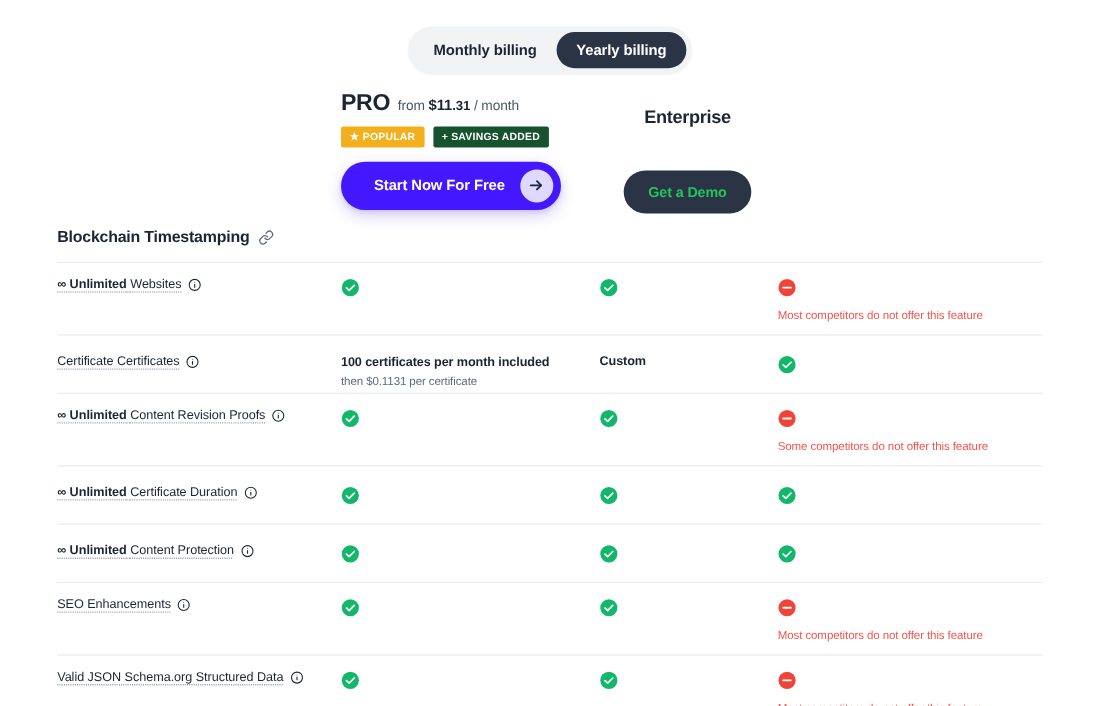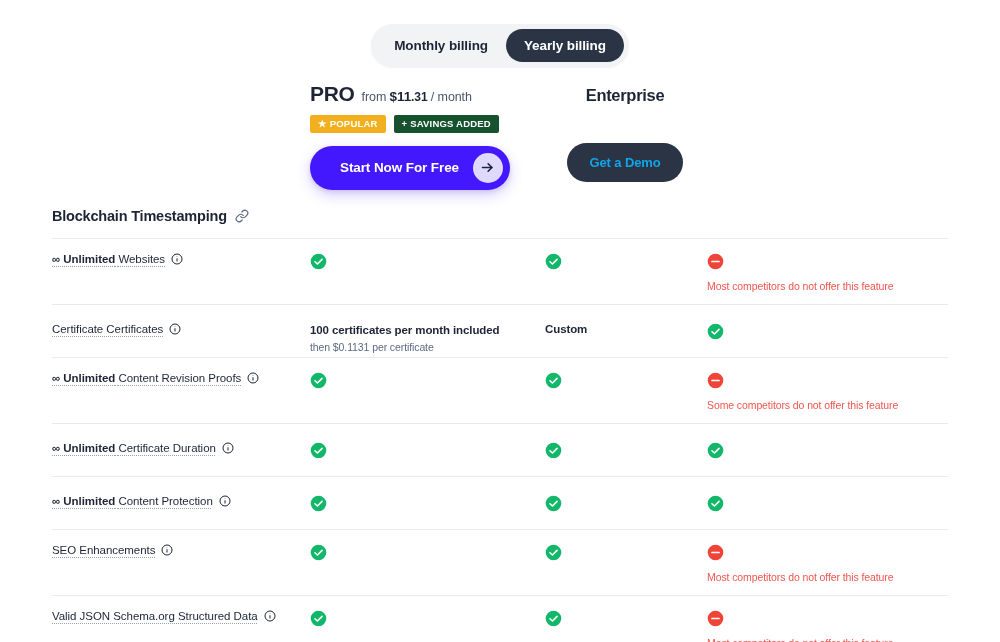--- a/index.html
+++ b/index.html
@@ -109,21 +109,21 @@
   
   
   .plans {
     position: absolute;
     top: 82px;
     left: 52px;
     width: 896px;
     height: 104px;
   }
   .col-pro   { position: absolute; left: 258px; top: 0; width: 236px; }
-  .col-ent   { position: absolute; left: 493px; top: 4px; width: 160px; text-align: center; }
+  .col-ent   { position: absolute; left: 493px; top: 16px; width: 160px; text-align: center; }
   .col-comp  { position: absolute; left: 660px; top: 0; width: 240px; }
 
   .pro-title-row {
     display: flex;
     align-items: baseline;
     gap: 7px;
   }
   .pro-name {
     font-size: 21px;
     font-weight: 700;
@@ -197,21 +197,21 @@
   }
   .ent-title { color: #1c2436; }
   .comp-title { color: #3d4a63; }
 
   .cta-dark {
     margin-top: 38px;
     display: inline-flex;
     align-items: center;
     justify-content: center;
     background: #2b3445;
-    color: #0ea5e9;
+    color: #22c55e;
     font-size: 13px;
     font-weight: 700;
     letter-spacing: -0.1px;
     border: none;
     border-radius: 999px;
     padding: 12px 22px;
     cursor: pointer;
     font-family: inherit;
     white-space: nowrap;
   }

